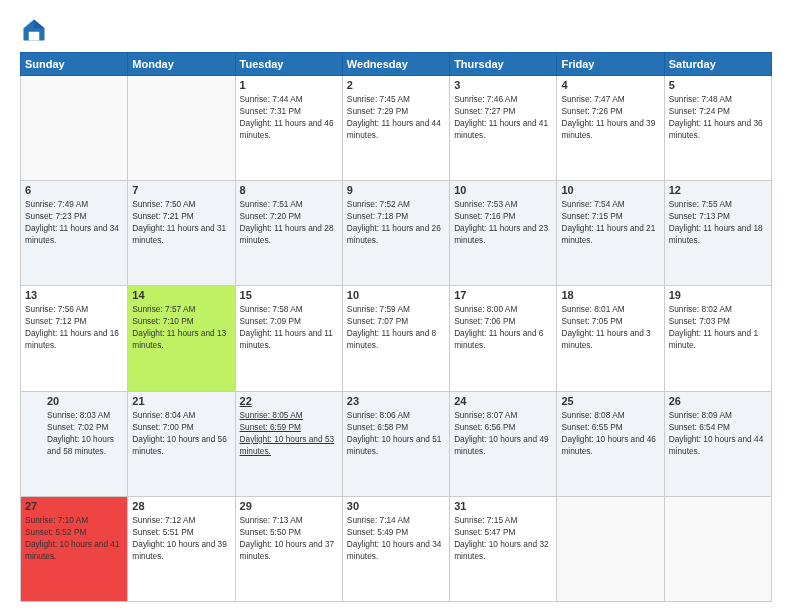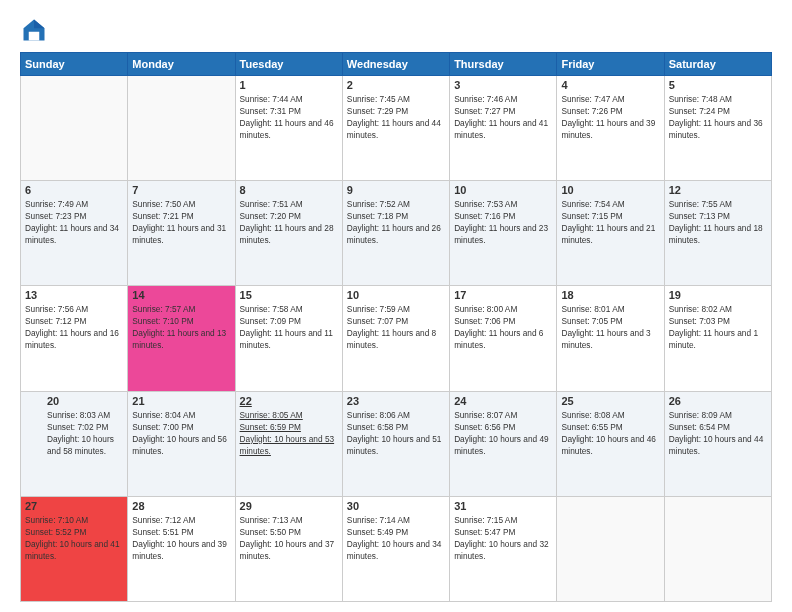--- a/index.html
+++ b/index.html
@@ -189,21 +189,21 @@
           <td style="background-color: rgb(240, 244, 248);">
             <span class="day-num">12</span>
             <div class="day-info">Sunrise: 7:55 AM<br>Sunset: 7:13 PM<br>Daylight: 11 hours and 18 minutes.</div>
           </td>
         </tr>
         <tr>
           <td style="background-color: rgb(255, 255, 255);">
             <span class="day-num">13</span>
             <div class="day-info">Sunrise: 7:56 AM<br>Sunset: 7:12 PM<br>Daylight: 11 hours and 16 minutes.</div>
           </td>
-          <td style="background-color: #ec4899;">
+          <td style="background-color: #bef264;">
             <span class="day-num">14</span>
             <div class="day-info">Sunrise: 7:57 AM<br>Sunset: 7:10 PM<br>Daylight: 11 hours and 13 minutes.</div>
           </td>
           <td style="background-color: rgb(255, 255, 255);">
             <span class="day-num">15</span>
             <div class="day-info">Sunrise: 7:58 AM<br>Sunset: 7:09 PM<br>Daylight: 11 hours and 11 minutes.</div>
           </td>
           <td style="background-color: rgb(255, 255, 255);">
             <span class="day-num">10</span>
             <div class="day-info">Sunrise: 7:59 AM<br>Sunset: 7:07 PM<br>Daylight: 11 hours and 8 minutes.</div>

